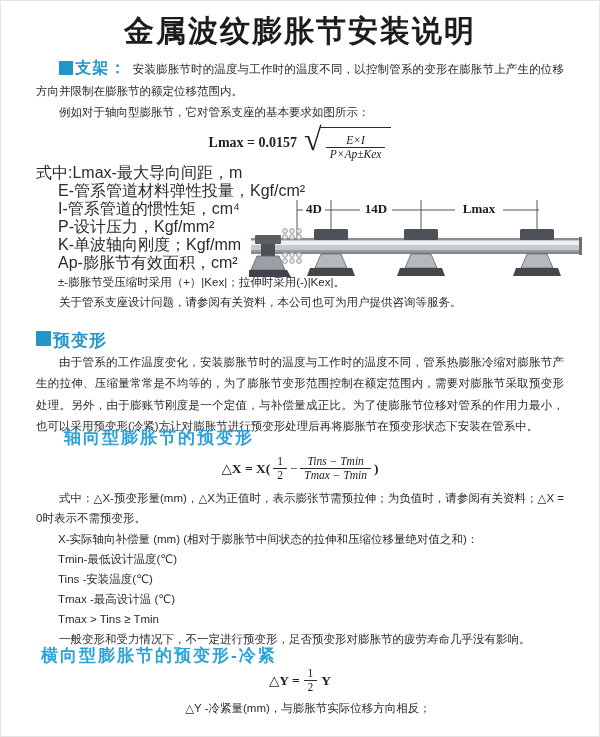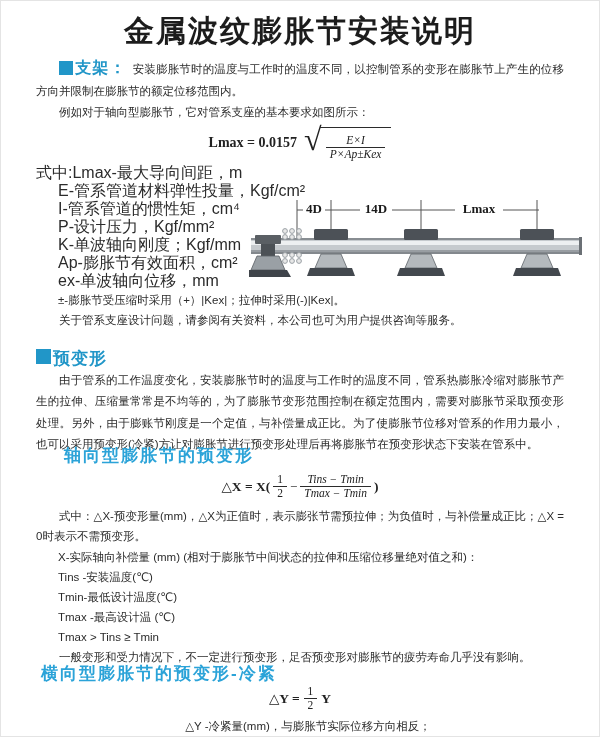--- a/index.html
+++ b/index.html
@@ -82,21 +82,20 @@
       </span>
     </div>
 
     <div class="defs">
       <div class="def-line def-first">式中:Lmax-最大导向间距，m</div>
       <div class="def-line">E-管系管道材料弹性投量，Kgf/cm²</div>
       <div class="def-line">I-管系管道的惯性矩，cm⁴</div>
       <div class="def-line">P-设计压力，Kgf/mm²</div>
       <div class="def-line">K-单波轴向刚度；Kgf/mm</div>
       <div class="def-line">Ap-膨胀节有效面积，cm²</div>
-      <div class="def-line">ex-单波轴向位移，mm</div>
     </div>
 
     <p class="para tight ml22">±-膨胀节受压缩时采用（+）|Kex|；拉伸时采用(-)|Kex|。</p>
     <p class="para tight indent">关于管系支座设计问题，请参阅有关资料，本公司也可为用户提供咨询等服务。</p>
 
     <div class="sec-heading"><span class="marker"></span><span class="sec-head-lg">预变形</span></div>
 
     <p class="para indent">由于管系的工作温度变化，安装膨胀节时的温度与工作时的温度不同，管系热膨胀冷缩对膨胀节产生的拉伸、压缩量常常是不均等的，为了膨胀节变形范围控制在额定范围内，需要对膨胀节采取预变形处理。另外，由于膨账节刚度是一个定值，与补偿量成正比。为了使膨胀节位移对管系的作用力最小，也可以采用预变形(冷紧)方让对膨胀节进行预变形处理后再将膨胀节在预变形状态下安装在管系中。</p>
 
     <h3 class="subtitle sub1">轴向型膨胀节的预变形</h3>
@@ -108,24 +107,24 @@
         <span class="den">2</span>
       </span>
       <span class="f-op">−</span>
       <span class="frac ital">
         <span class="num">Tins − Tmin</span>
         <span class="den">Tmax − Tmin</span>
       </span>
       <span class="f-lhs2">)</span>
     </div>
 
-    <p class="para indent" style="line-height:20.5px;">式中：△X-预变形量(mm)，△X为正值时，表示膨张节需预拉伸；为负值时，与补偿量成正比；△X = 0时表示不需预变形。</p>
+    <p class="para indent" style="line-height:20.5px;">式中：△X-预变形量(mm)，△X为正值时，表示膨张节需预拉伸；为负值时，请参阅有关资料；△X = 0时表示不需预变形。</p>
     <p class="para tight ml22">X-实际轴向补偿量 (mm) (相对于膨胀节中间状态的拉伸和压缩位移量绝对值之和)：</p>
+    <p class="para tight ml22">Tmin-最低设计温度(℃)</p>
     <p class="para tight ml22">Tins -安装温度(℃)</p>
-    <p class="para tight ml22">Tmin-最低设计温度(℃)</p>
     <p class="para tight ml22">Tmax -最高设计温 (℃)</p>
     <p class="para tight ml22">Tmax &gt; Tins ≥ Tmin</p>
     <p class="para indent" style="line-height:21px;">一般变形和受力情况下，不一定进行预变形，足否预变形对膨胀节的疲劳寿命几乎没有影响。</p>
 
     <h3 class="subtitle sub2">横向型膨胀节的预变形-冷紧</h3>
 
     <div class="formula f-dy">
       <span class="f-lhs2">△Y =</span>
       <span class="frac">
         <span class="num">1</span>

